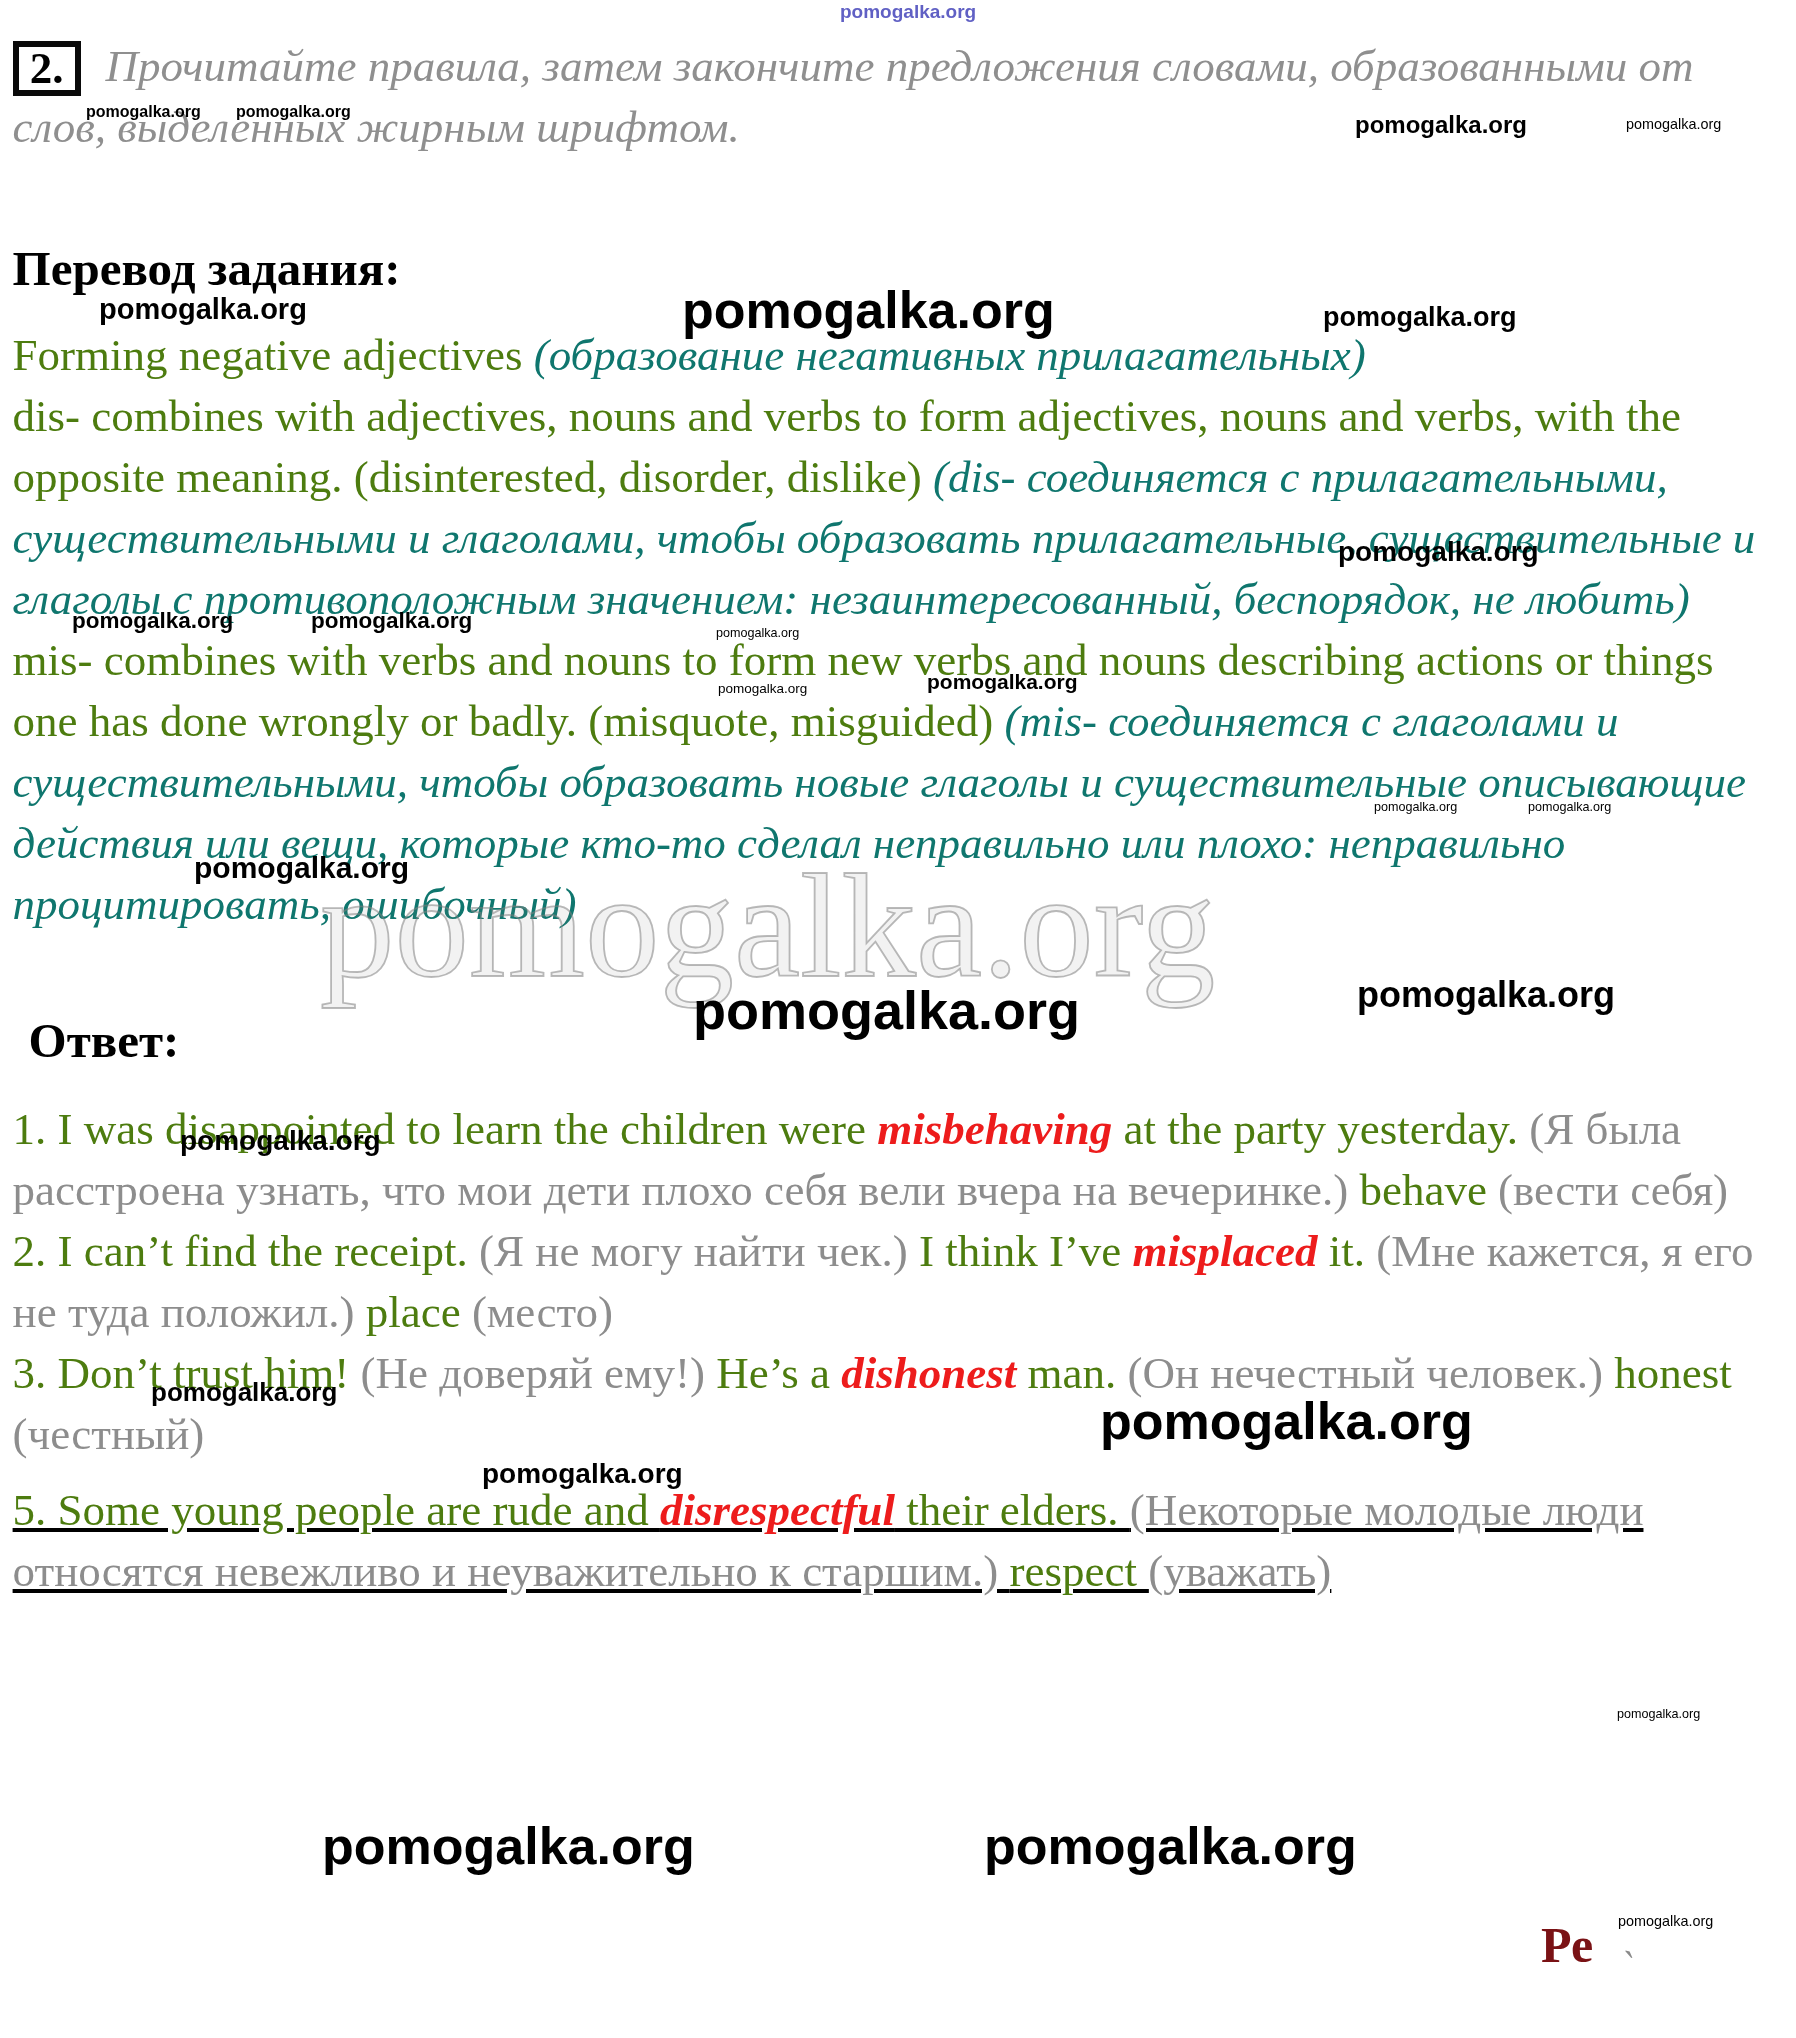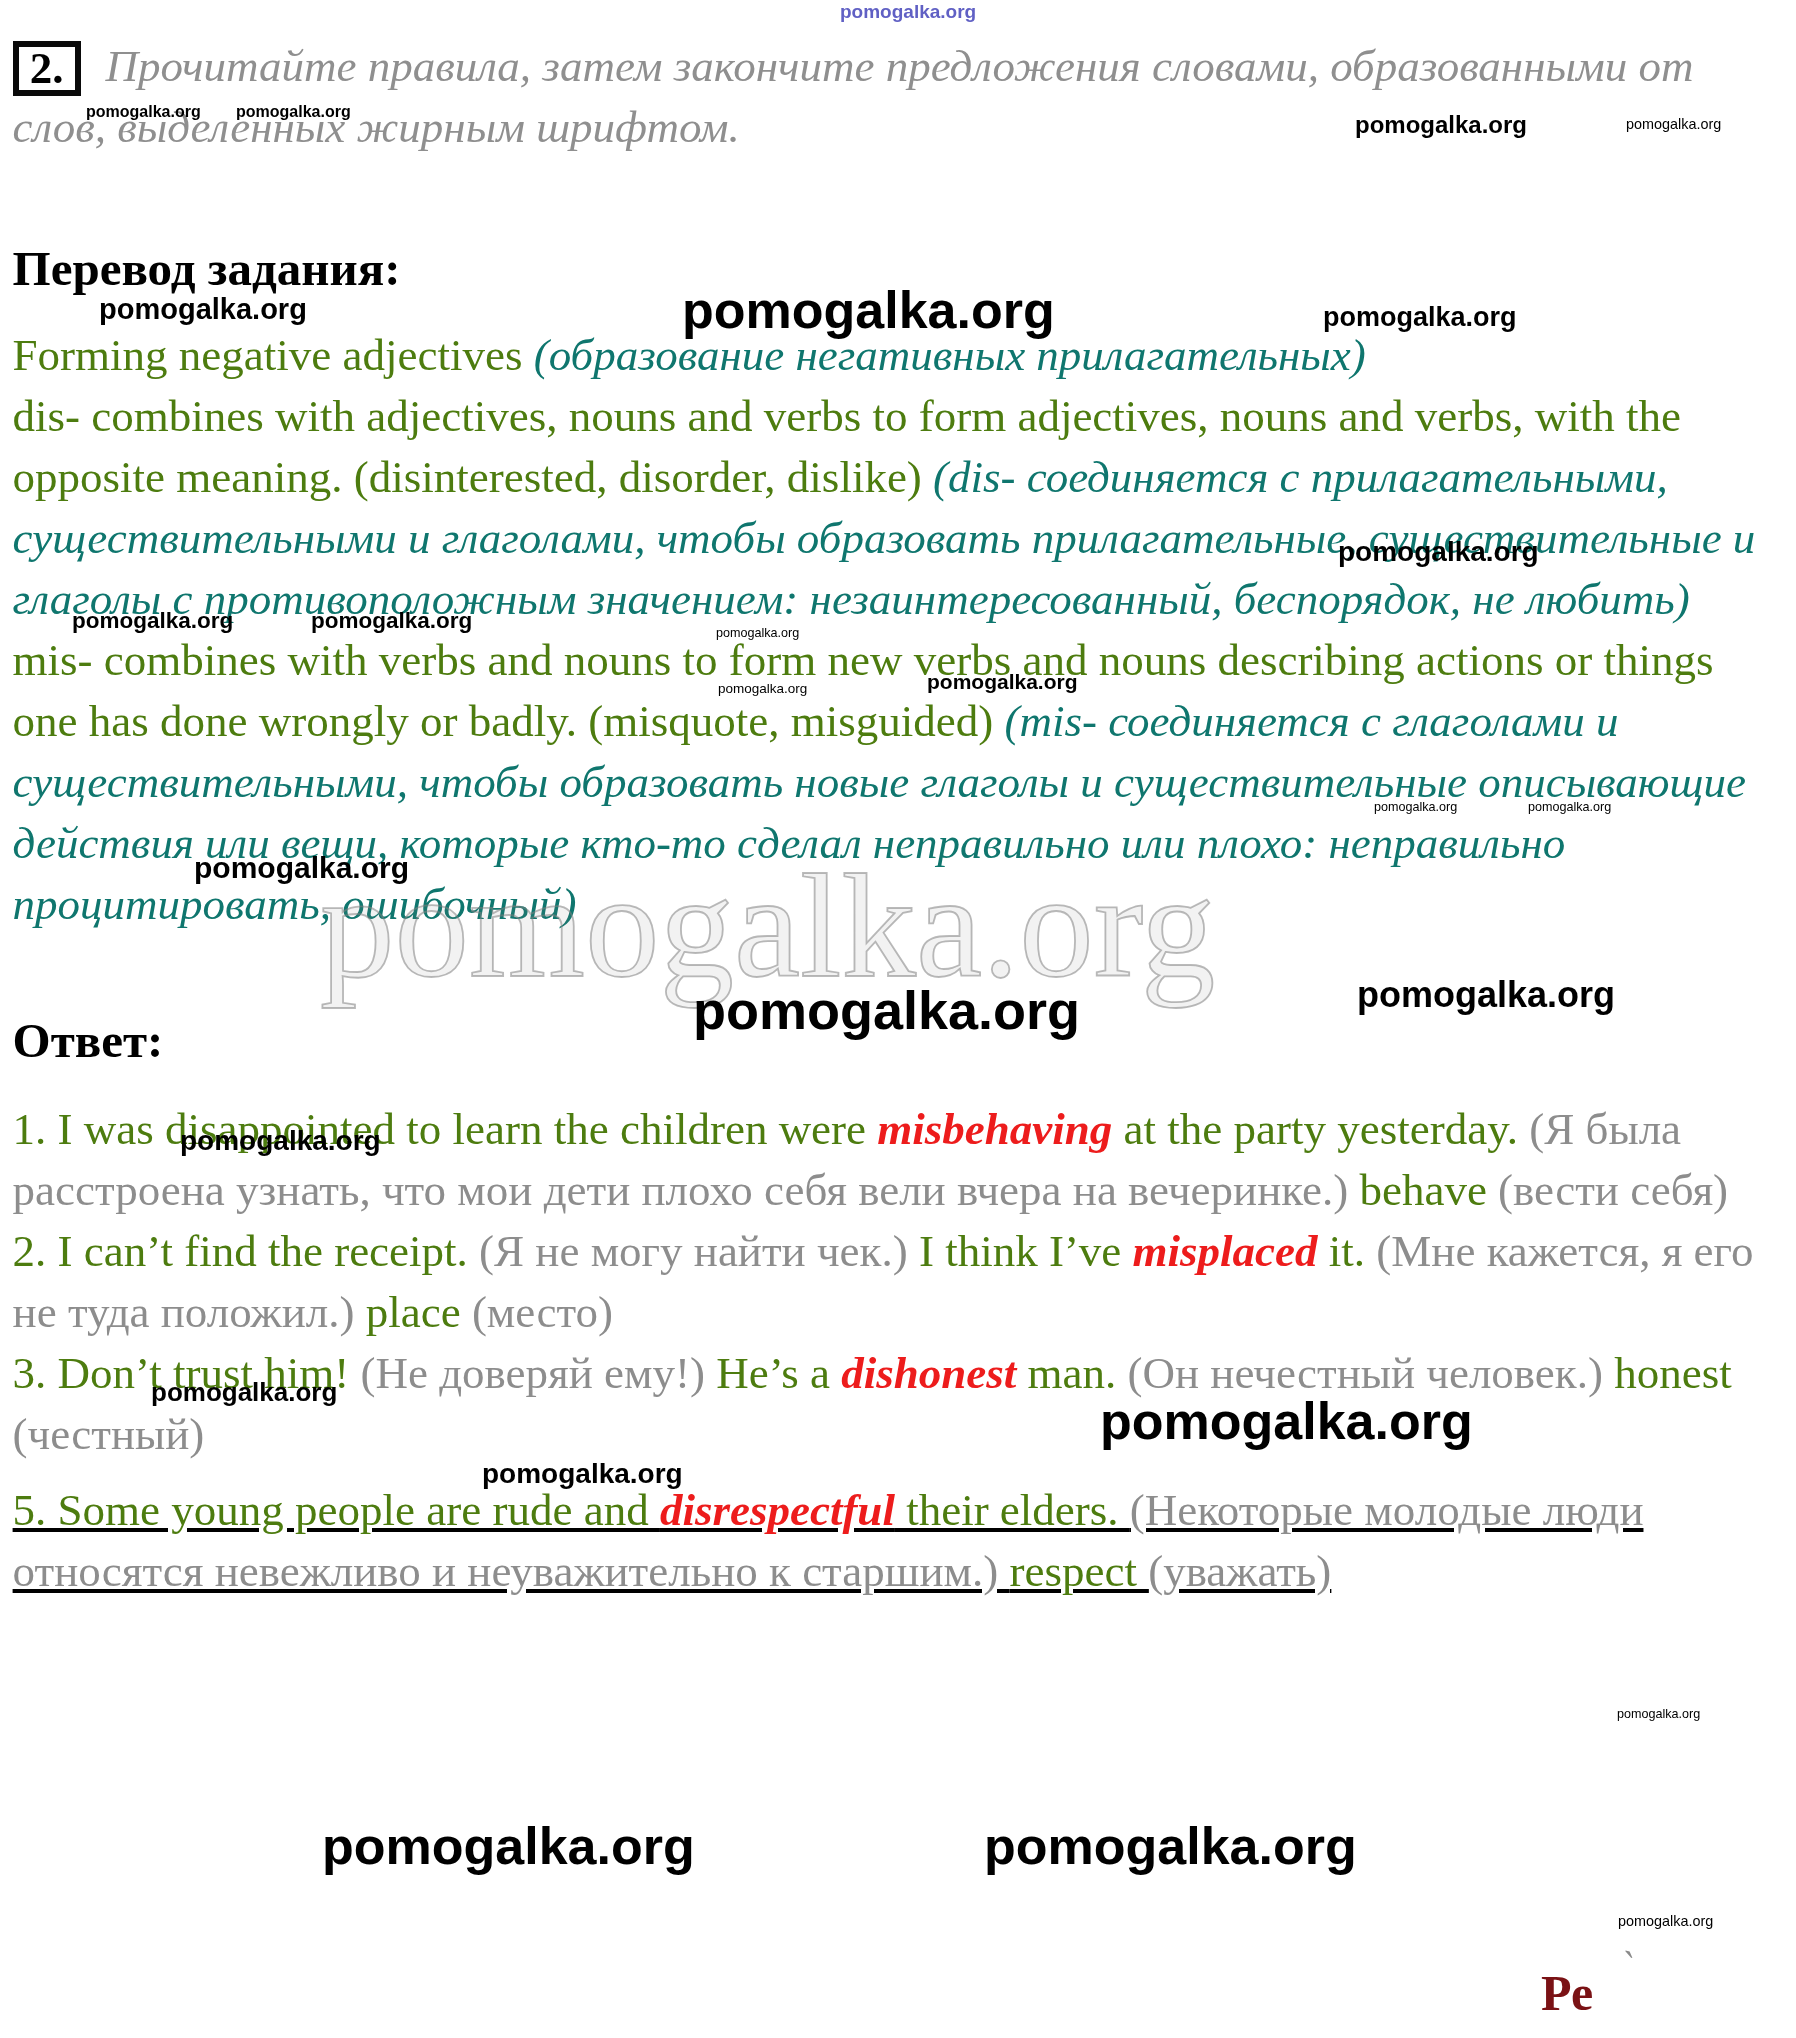--- a/index.html
+++ b/index.html
@@ -24,21 +24,21 @@
     margin-right:25px;margin-top:5.4px;
     text-align:center;
     font-weight:bold;font-size:45px;line-height:43px;
   }
   .task-text{font-style:italic;color:#8f8f8f;}
   
   .h-translation{
     font-size:49px;font-weight:bold;margin:77px 0 23.4px 0;line-height:67px;
   }
   .h-answer{
-    font-size:49px;font-weight:bold;margin:72px 0 25px 0;line-height:67px;
+    font-size:49px;font-weight:bold;margin:72px 0 25px 16px;line-height:67px;
   }
   
   p.rule,p.item{margin:0;}
   p.item5{margin-top:14.4px;text-decoration:underline;}
   p.item6{margin-top:7.2px;}
   .en{color:#4d7c0f;}
   .ru{color:#8d8d8d;}
   .ru-i{color:#0f766e;font-style:italic;}
   .red{color:#ed1c1c;font-weight:bold;font-style:italic;}
   
@@ -51,21 +51,21 @@
   .wm-blue{color:#4f4fbe;font-weight:700;opacity:.9;}
   .ghost{
     position:absolute;left:320px;top:851px;z-index:1;
     font-family:"Liberation Serif","DejaVu Serif",serif;
     font-size:149px;line-height:1;
     color:rgba(130,130,130,0.10);
     -webkit-text-stroke:1.8px rgba(130,130,130,0.55);
     white-space:nowrap;
   }
   .corner-red{
-    position:absolute;left:1541px;top:1968px;z-index:7;
+    position:absolute;left:1541px;top:1920px;z-index:7;
     font-size:50px;font-weight:600;color:#7a1215;line-height:1;
   }
   .stray{
     position:absolute;left:1620px;top:1946px;z-index:7;
     font-size:40px;color:#8a8a8a;transform:rotate(12deg);line-height:1;
   }
 </style>
 </head>
 <body>
 

